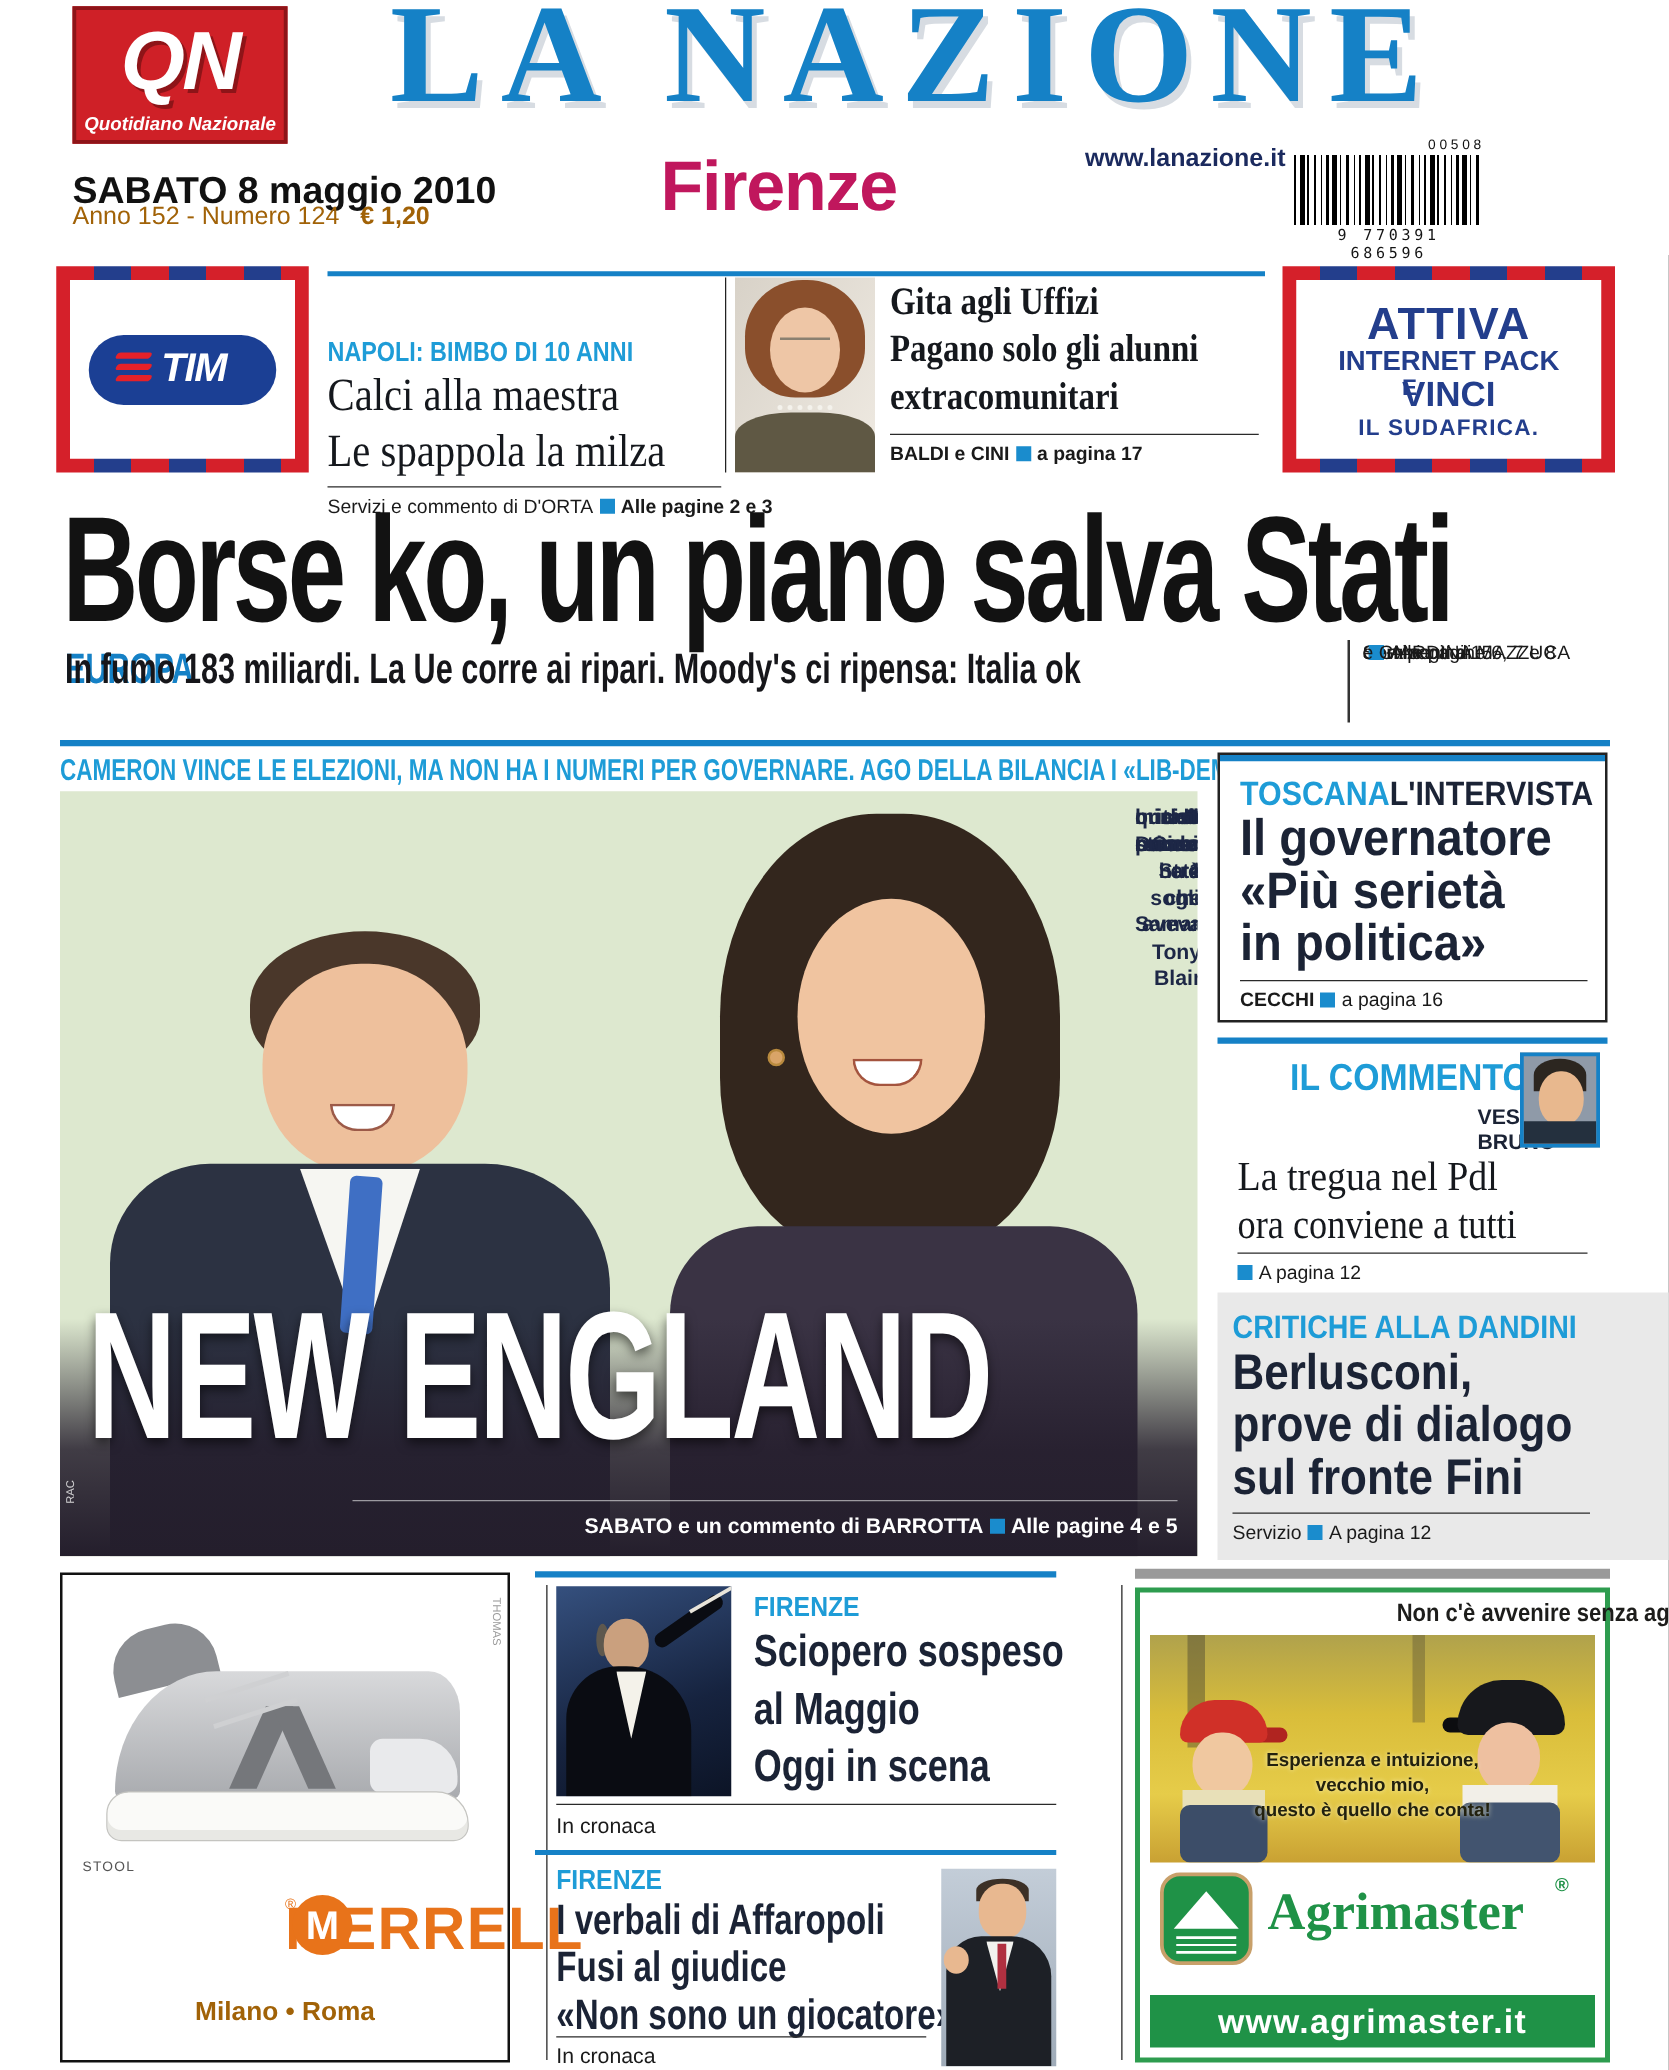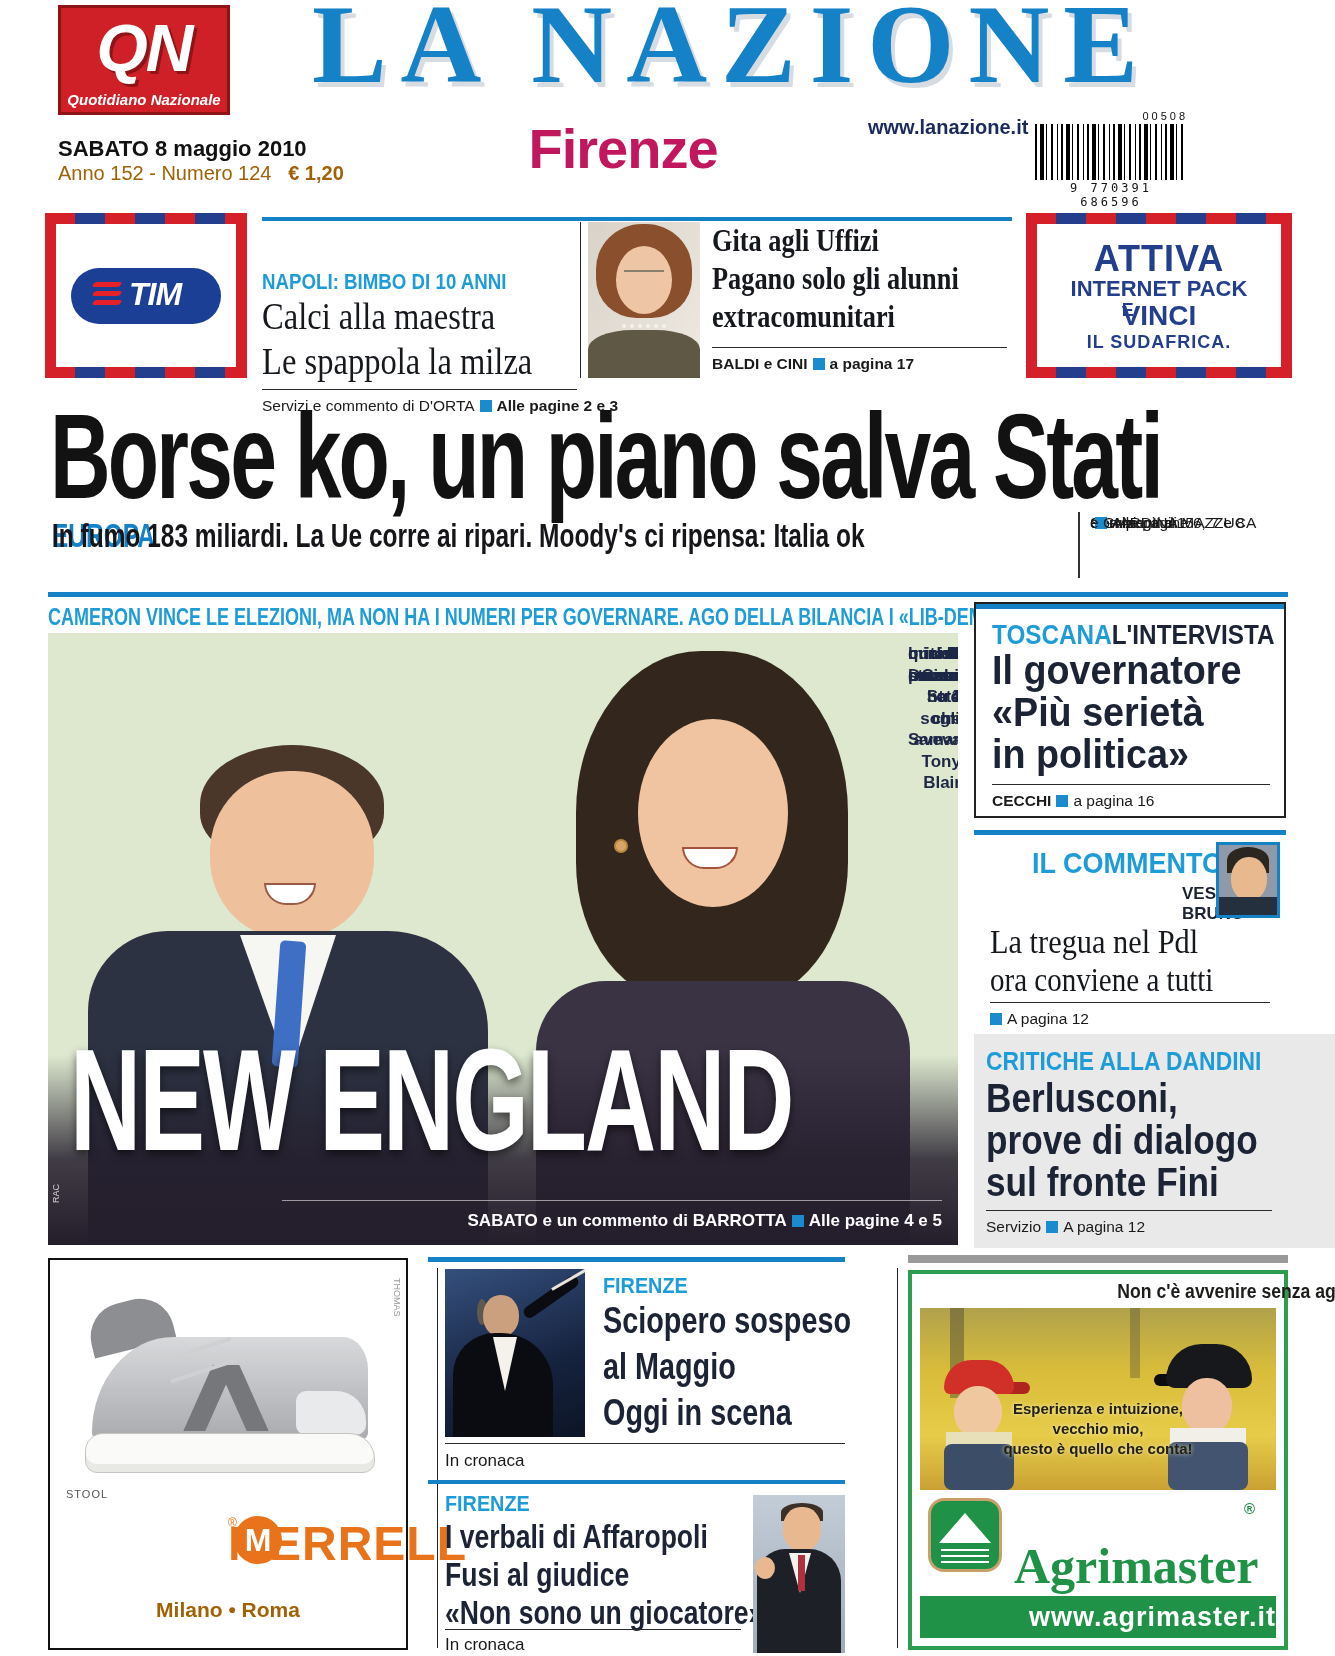--- a/index.html
+++ b/index.html
@@ -23,21 +23,21 @@
   .np-title{left:232px;top:-20px;width:1000px;text-align:center;font-family:"Liberation Serif","DejaVu Serif",serif;
             font-weight:bold;font-size:112px;color:#1581c6;letter-spacing:14px;white-space:nowrap;
             text-shadow:4px 5px 0 rgba(110,130,150,.28);}
   .edition{left:498px;top:116px;width:250px;text-align:center;font-size:56px;font-weight:bold;color:#c0175d;letter-spacing:-1px;}
   .website{left:868px;top:116px;font-size:20px;font-weight:bold;color:#1b2a5e;}
   .barcode{left:1035px;top:110px;width:155px;height:85px;}
   .bc-code{right:2px;top:0;font-size:11px;letter-spacing:3px;color:#111;}
   .bc-bars{left:0;top:14px;width:152px;height:56px;
     background:repeating-linear-gradient(90deg,#000 0 2px,#fff 2px 5px,#000 5px 9px,#fff 9px 11px,#000 11px 12px,#fff 12px 16px,#000 16px 18px,#fff 18px 22px,#000 22px 23px,#fff 23px 26px);}
   .bc-digits{left:0;top:71px;width:152px;text-align:center;font-family:"DejaVu Sans Mono",monospace;font-size:12px;letter-spacing:3px;}
-  .dateline1{left:58px;top:136px;font-size:22px;font-weight:bold;color:#111;text-align:center;}
+  .dateline1{left:58px;top:136px;font-size:30px;font-weight:bold;color:#111;text-align:center;}
   .dateline2{left:58px;top:162px;font-size:20px;color:#a16207;}
 
   
   .stripebox{background:repeating-linear-gradient(90deg,#d5202a 0 30px,#233e8c 30px 60px);}
   .stripebox .inner{left:11px;top:11px;right:11px;bottom:11px;background:#fff;}
   .tim-ad{left:45px;top:213px;width:202px;height:165px;}
   .tim-pill{left:50%;top:50%;transform:translate(-50%,-50%);width:150px;height:56px;background:#1b3f94;border-radius:28px;}
   .tim-wave{left:22px;top:14px;width:30px;height:28px;}
   .tim-wave div{position:absolute;width:28px;height:5px;background:#e62129;border-radius:3px;transform:skewX(-28deg);}
   .tim-wave div:nth-child(1){top:0;} .tim-wave div:nth-child(2){top:9px;} .tim-wave div:nth-child(3){top:18px;}
@@ -209,24 +209,24 @@
   .k2-overall{left:8px;top:98px;width:80px;height:48px;background:#42546f;border-radius:8px;}
   .ag-quote{left:0;width:100%;text-align:center;font-size:15px;font-weight:bold;color:#22210f;
             text-shadow:0 0 4px rgba(255,250,210,.8);}
   .agq1{top:92px;} .agq2{top:112px;} .agq3{top:132px;}
   .ag-logo{left:16px;top:224px;width:74px;height:74px;background:#1f9247;border:3px solid #c8a06a;border-radius:16px;}
   .ag-pyr{left:50%;top:12px;transform:translateX(-50%);width:0;height:0;
           border-left:26px solid transparent;border-right:26px solid transparent;border-bottom:30px solid #fff;}
   .ag-lines{left:10px;top:48px;width:48px;height:14px;
             background:repeating-linear-gradient(180deg,#fff 0 2px,transparent 2px 6px);}
   .ag-brand{left:102px;top:232px;font-family:"Liberation Serif","DejaVu Serif",serif;font-weight:bold;
-            font-size:50px;color:#1f9247;margin-top:31px;}
+            font-size:42px;color:#1f9247;}
   .ag-reg{left:332px;top:226px;font-size:15px;color:#1f9247;font-weight:bold;}
   .ag-urlbar{left:8px;top:322px;width:356px;height:42px;background:#1f9247;}
-  .ag-url{left:0;top:6px;width:100%;text-align:right;font-size:27px;font-weight:bold;color:#fff;letter-spacing:1px;}
+  .ag-url{left:0;top:6px;width:100%;text-align:center;font-size:27px;font-weight:bold;color:#fff;letter-spacing:1px;}
 </style>
 </head>
 <body>
 
 <div id="page">
 
   <div class="qn-box">
     <div class="qn-text">QN</div>
     <div class="qn-tagline">Quotidiano Nazionale</div>
   </div>

